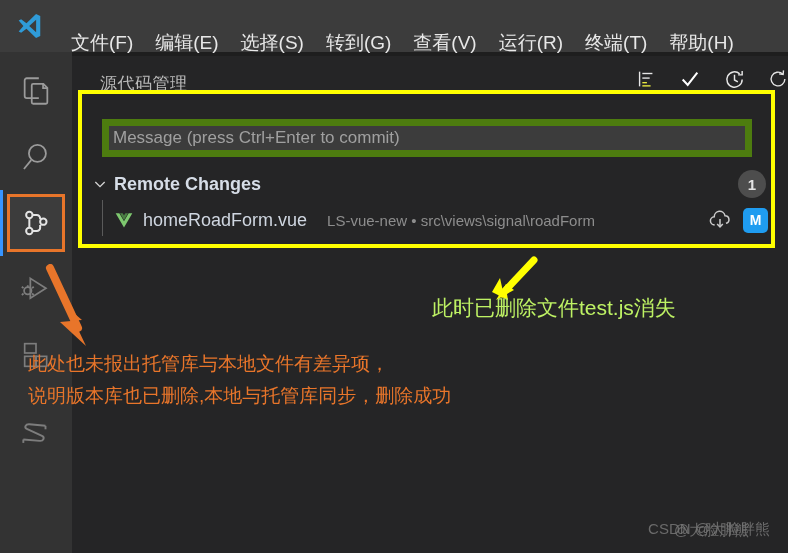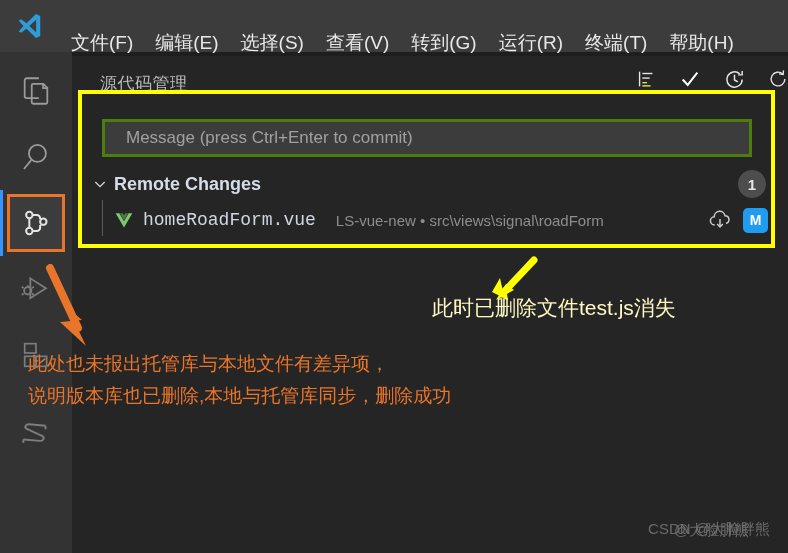--- a/index.html
+++ b/index.html
@@ -102,25 +102,25 @@
     justify-content: center;
     color: #e6e6e6;
   }
 
   
   .commit-box {
     position: absolute;
     left: 30px; top: 63px;
     width: 650px; height: 38px;
     background: #3c3c3c;
-    border: 3px solid #4d7c0f;
-    box-sizing: border-box;
-    display: flex;
-    align-items: center;
-    padding: 0 21px;
+    border: 7px solid #4d7c0f;
+    box-sizing: border-box;
+    display: flex;
+    align-items: center;
+    padding: 0 4px;
   }
   .commit-box .ph {
     color: #a0a0a0;
     font-size: 17px;
   }
 
   
   .section-row {
     position: absolute;
     left: 18px; top: 113px;
@@ -166,21 +166,20 @@
     position: absolute;
     left: 12px; top: -4px;
     width: 1px; height: 36px;
     background: #5a5a5a;
   }
   .vue-ico { margin-left: 24px; margin-right: 9px; display:flex; }
   .file-name {
     color: #cfd6e0;
     font-size: 18px;
     white-space: nowrap;
-    font-family: Liberation Mono, monospace;
   }
   .file-desc {
     color: #8d8d8d;
     font-size: 15px;
     margin-left: 20px;
     white-space: nowrap;
   }
   .row-right {
     position: absolute;
     right: 10px;
@@ -206,21 +205,21 @@
     position: absolute;
     left: 78px; top: 90px;
     width: 697px; height: 158px;
     border: 4px solid #ffff00;
     box-sizing: border-box;
     pointer-events: none;
   }
   .anno-yellow-text {
     position: absolute;
     left: 432px; top: 294px;
-    color: #fef9c3;
+    color: #bef264;
     font-size: 21px;
     white-space: nowrap;
   }
   .anno-orange-text {
     position: absolute;
     left: 28px; top: 348px;
     color: #e8752a;
     font-size: 19px;
     line-height: 32px;
     white-space: nowrap;
@@ -245,22 +244,22 @@
 </head>
 <body>
 
 <div class="menubar">
   <svg class="vscode-logo" viewBox="0 0 32 32">
     <path d="M23.5 3.2 13.3 13 7.6 8.8 5 10.1l5 5.9-5 5.9 2.6 1.3 5.7-4.2 10.2 9.8 4.5-2.2V5.4l-4.5-2.2zM23.6 9.3v13.4l-7.4-6.7 7.4-6.7z" fill="#2f9bd8"></path>
   </svg>
   <div class="menu-item">文件(F)</div>
   <div class="menu-item">编辑(E)</div>
   <div class="menu-item">选择(S)</div>
+  <div class="menu-item">转到(G)</div>
   <div class="menu-item">查看(V)</div>
-  <div class="menu-item">转到(G)</div>
   <div class="menu-item">运行(R)</div>
   <div class="menu-item">终端(T)</div>
   <div class="menu-item">帮助(H)</div>
 </div>
 
 <div class="activitybar">
 
   <div class="act-item" style="margin-top:6px;">
     <svg width="34" height="34" viewBox="0 0 24 24" fill="none" stroke="#9b9b9b" stroke-width="1.25">
       <path d="M14 3H5.5A1.5 1.5 0 0 0 4 4.5v11A1.5 1.5 0 0 0 5.5 17H14"></path>

